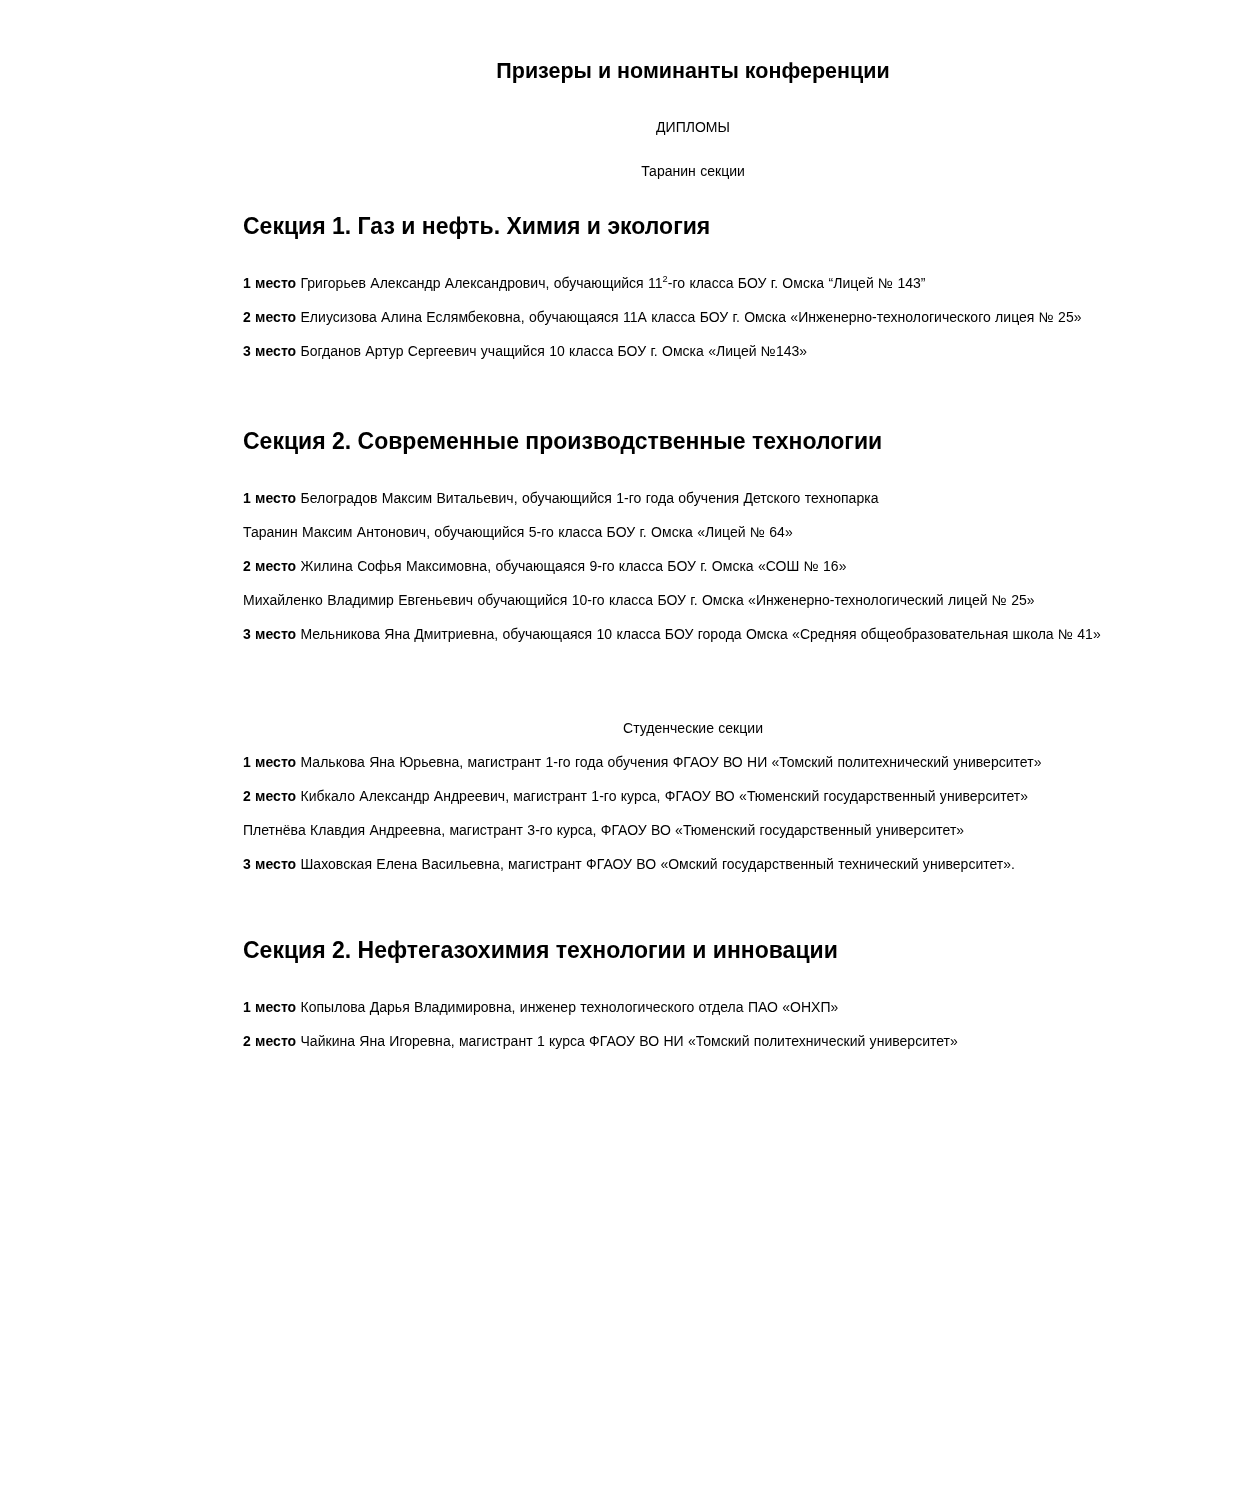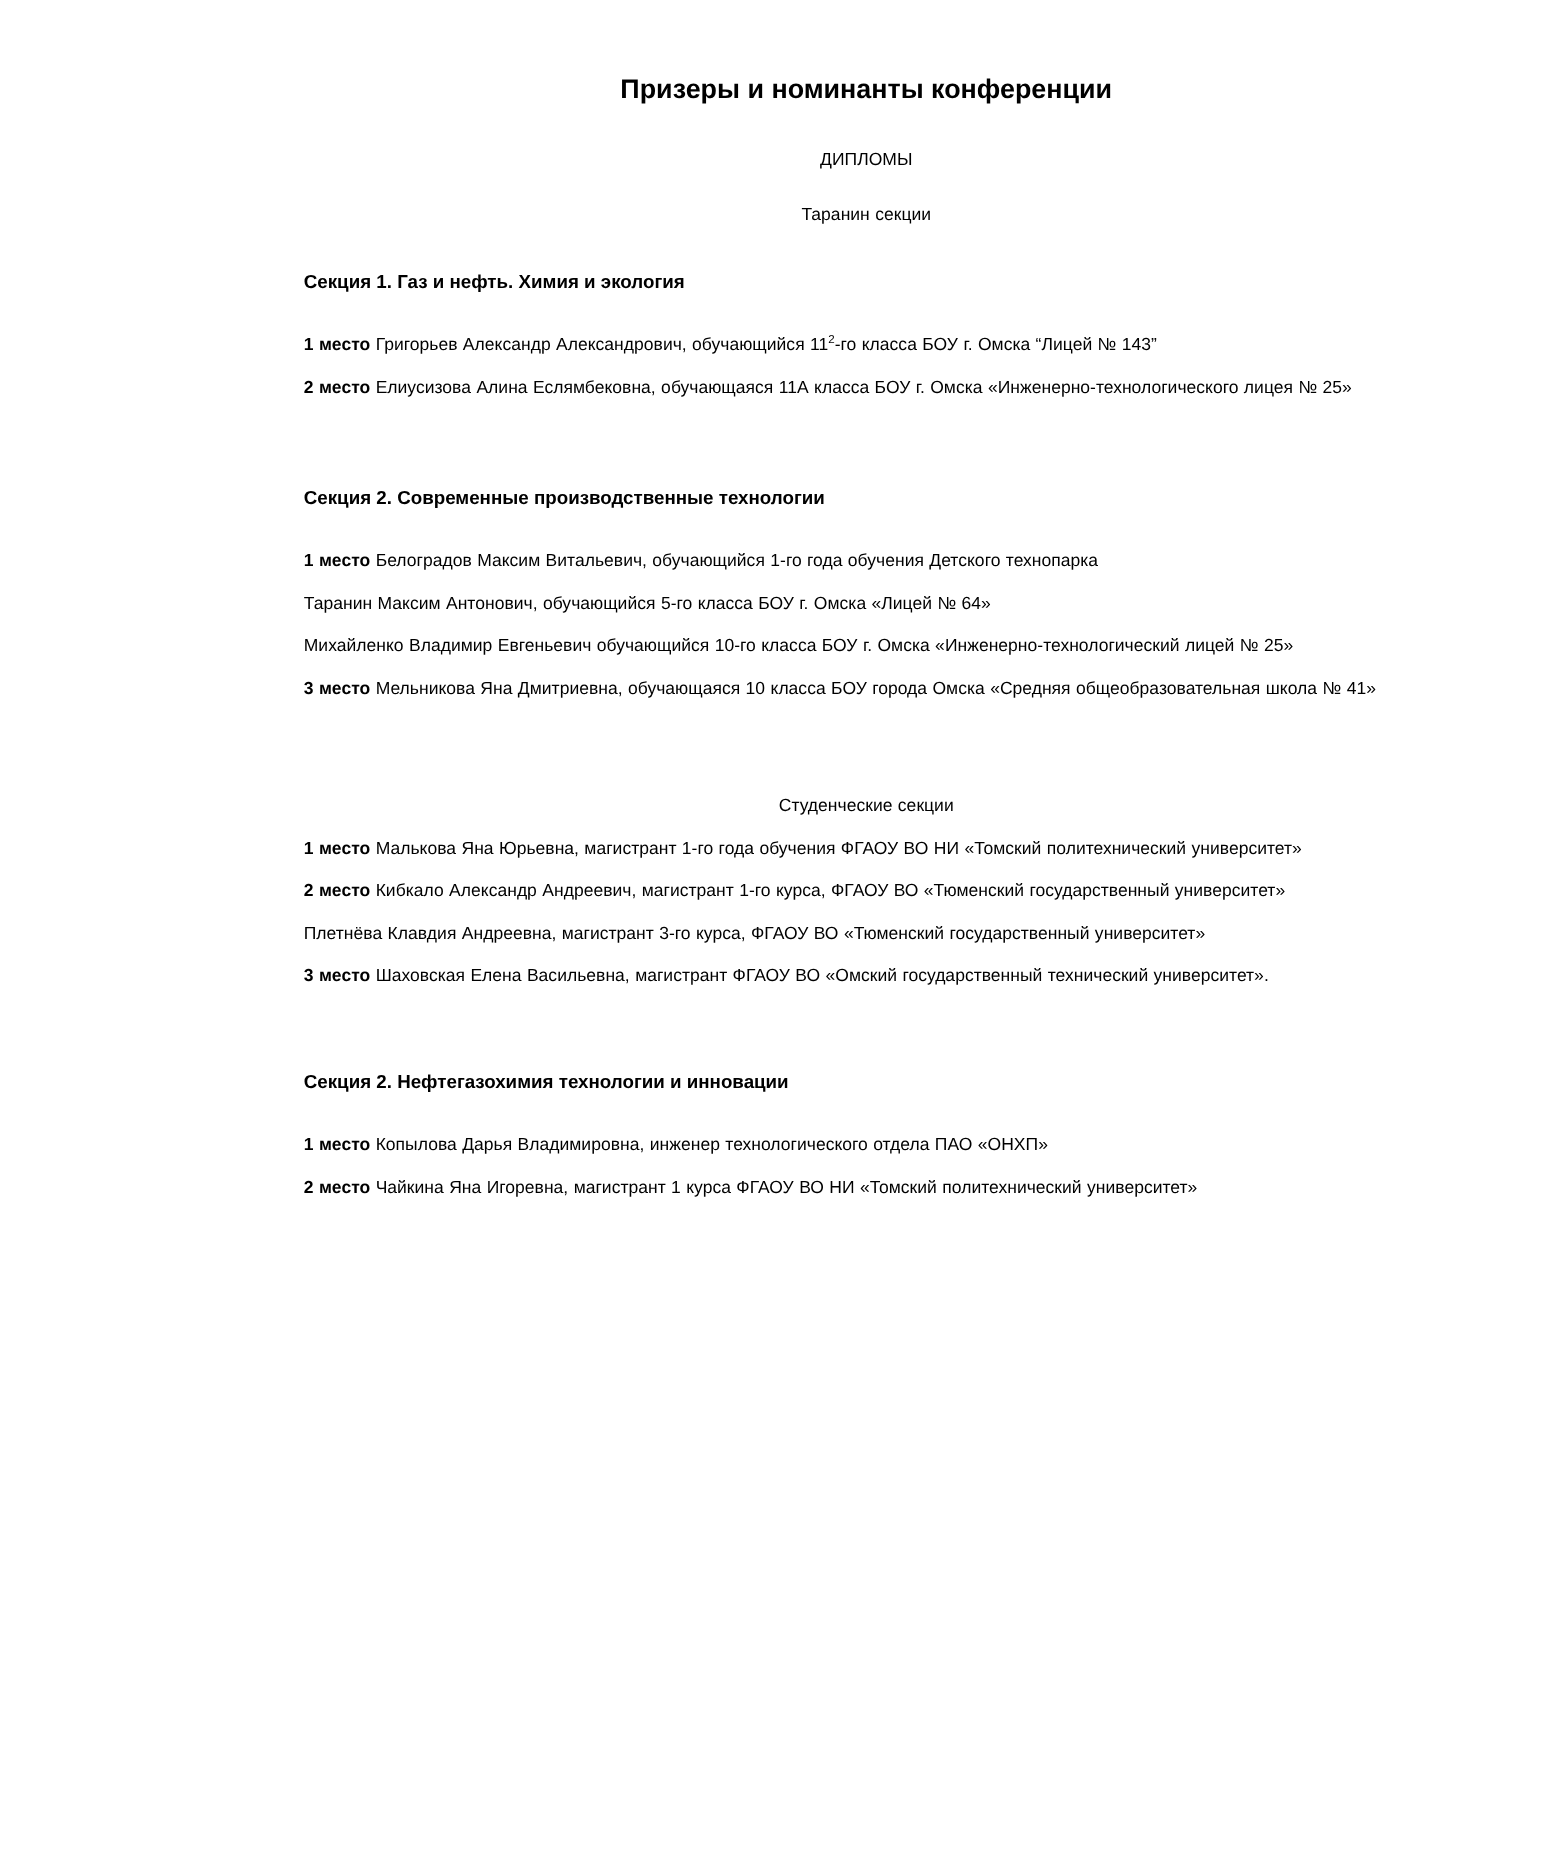--- a/index.html
+++ b/index.html
@@ -43,21 +43,21 @@
     font-weight: bold;
   }
   .title {
     font-weight: bold;
     font-size: 21.5px;
     line-height: 34px;
     text-align: center;
   }
   .heading {
     font-weight: bold;
-    font-size: 15px;
+    font-size: 23px;
     line-height: 34px;
     text-align: left;
   }
   .justify {
     text-align: justify;
     text-align-last: left;
   }
   .left {
     text-align: left;
   }
@@ -86,27 +86,29 @@
     <p class="title sp-title">Призеры и номинанты конференции</p>
     <p class="line center sp-sub">ДИПЛОМЫ</p>
     <p class="line center sp-sub2">Таранин секции</p>
 
     <p class="heading sp-heading">Секция 1. Газ и нефть. Химия и экология</p>
 
     <p class="para left sp-entry entry"><span class="bold">1 место</span><span>  </span><span>Григорьев Александр Александрович, обучающийся 11</span><sup class="sup2">2</sup><span>-го класса БОУ г. Омска “Лицей № 143”</span></p>
 
     <p class="para left sp-tight entry"><span class="bold">2 место</span><span> </span><span>Елиусизова Алина Еслямбековна, обучающаяся 11А класса БОУ г. Омска «Инженерно-технологического лицея № 25»</span></p>
 
+    <p class="para left sp-tight entry"><span class="bold">3 место</span><span> </span><span>Богданов Артур Сергеевич учащийся 10 класса БОУ г. Омска «Лицей №143»</span></p>
 
     <p class="heading sp-block">Секция 2. Современные производственные технологии</p>
 
     <p class="para left sp-entry entry"><span class="bold">1 место</span><span>  </span><span>Белоградов Максим Витальевич, обучающийся 1-го года обучения Детского технопарка</span></p>
 
     <p class="para left sp-tight entry"><span>Таранин Максим Антонович, обучающийся 5-го класса БОУ г. Омска «Лицей № 64»</span></p>
 
+    <p class="para left sp-tight entry"><span class="bold">2 место</span><span> </span><span>Жилина Софья Максимовна, обучающаяся 9-го класса БОУ г. Омска «СОШ № 16»</span></p>
 
     <p class="para left sp-tight entry"><span>Михайленко Владимир Евгеньевич обучающийся 10-го класса БОУ г. Омска «Инженерно-технологический лицей № 25»</span></p>
 
     <p class="para left sp-tight entry"><span class="bold">3 место</span><span> </span><span>Мельникова Яна Дмитриевна, обучающаяся 10 класса БОУ города Омска «Средняя общеобразовательная школа № 41»</span></p>
 
     <p class="line center sp-students">Студенческие секции</p>
 
 
     <p class="para justify sp-entry entry"><span class="bold">1 место</span><span> </span><span>Малькова Яна Юрьевна, магистрант 1-го года обучения ФГАОУ ВО НИ «Томский политехнический университет»</span></p>
 

